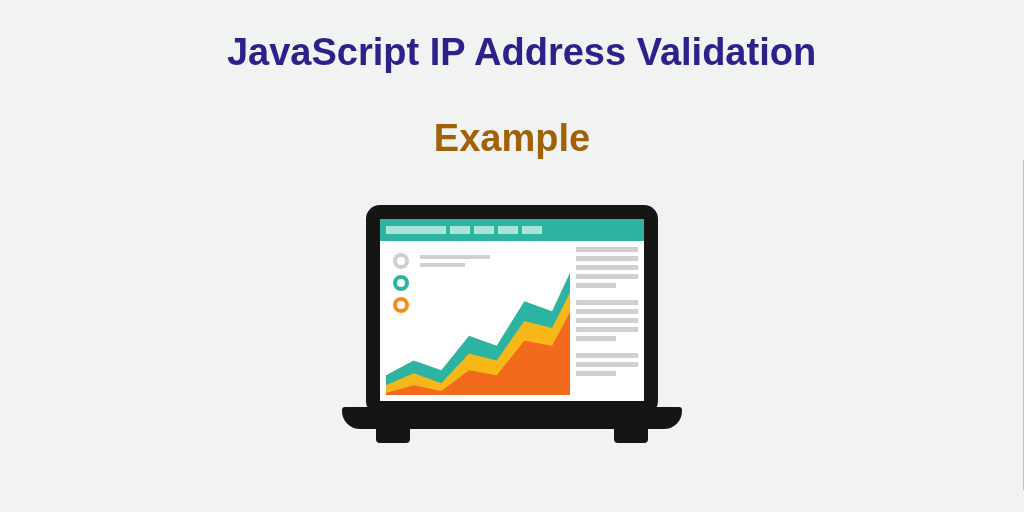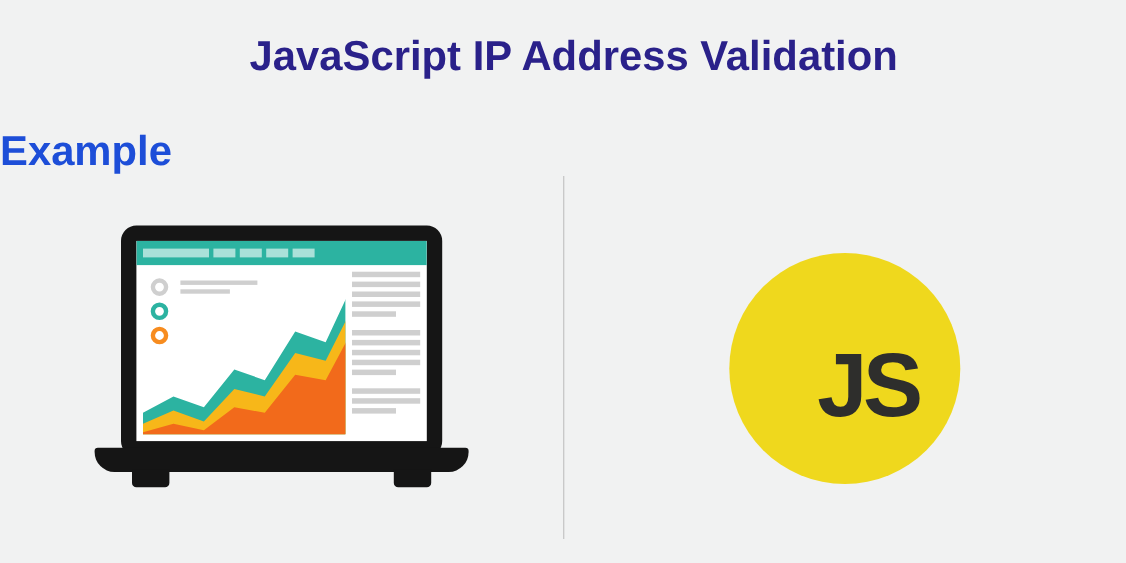--- a/index.html
+++ b/index.html
@@ -13,21 +13,22 @@
     .title {
       text-align: center;
       color: #2a218a;
       font-weight: 800;
       font-size: 38px;
       padding-top: 28px;
       line-height: 1.3;
       padding-left: 19px;
     }
     .subtitle {
-      color: #1d4ed8;
+      text-align: center;
+      color: #a16207;
       font-weight: 800;
       font-size: 38px;
       padding-top: 40px;
     }
     .content {
       display: flex;
       margin-top: 20px;
       height: 310px;
     }
     .left, .right {
@@ -238,18 +239,13 @@
             </div>
           </div>
         </div>
       </div>
       <div class="laptop-base"></div>
       <div class="laptop-foot-left"></div>
       <div class="laptop-foot-right"></div>
     </div>
   </div>
   <div class="divider"></div>
-  <div class="right">
-    <div class="js-logo">
-      <div class="js-text">JS</div>
-    </div>
-  </div>
 </div>
 
 </body></html>

